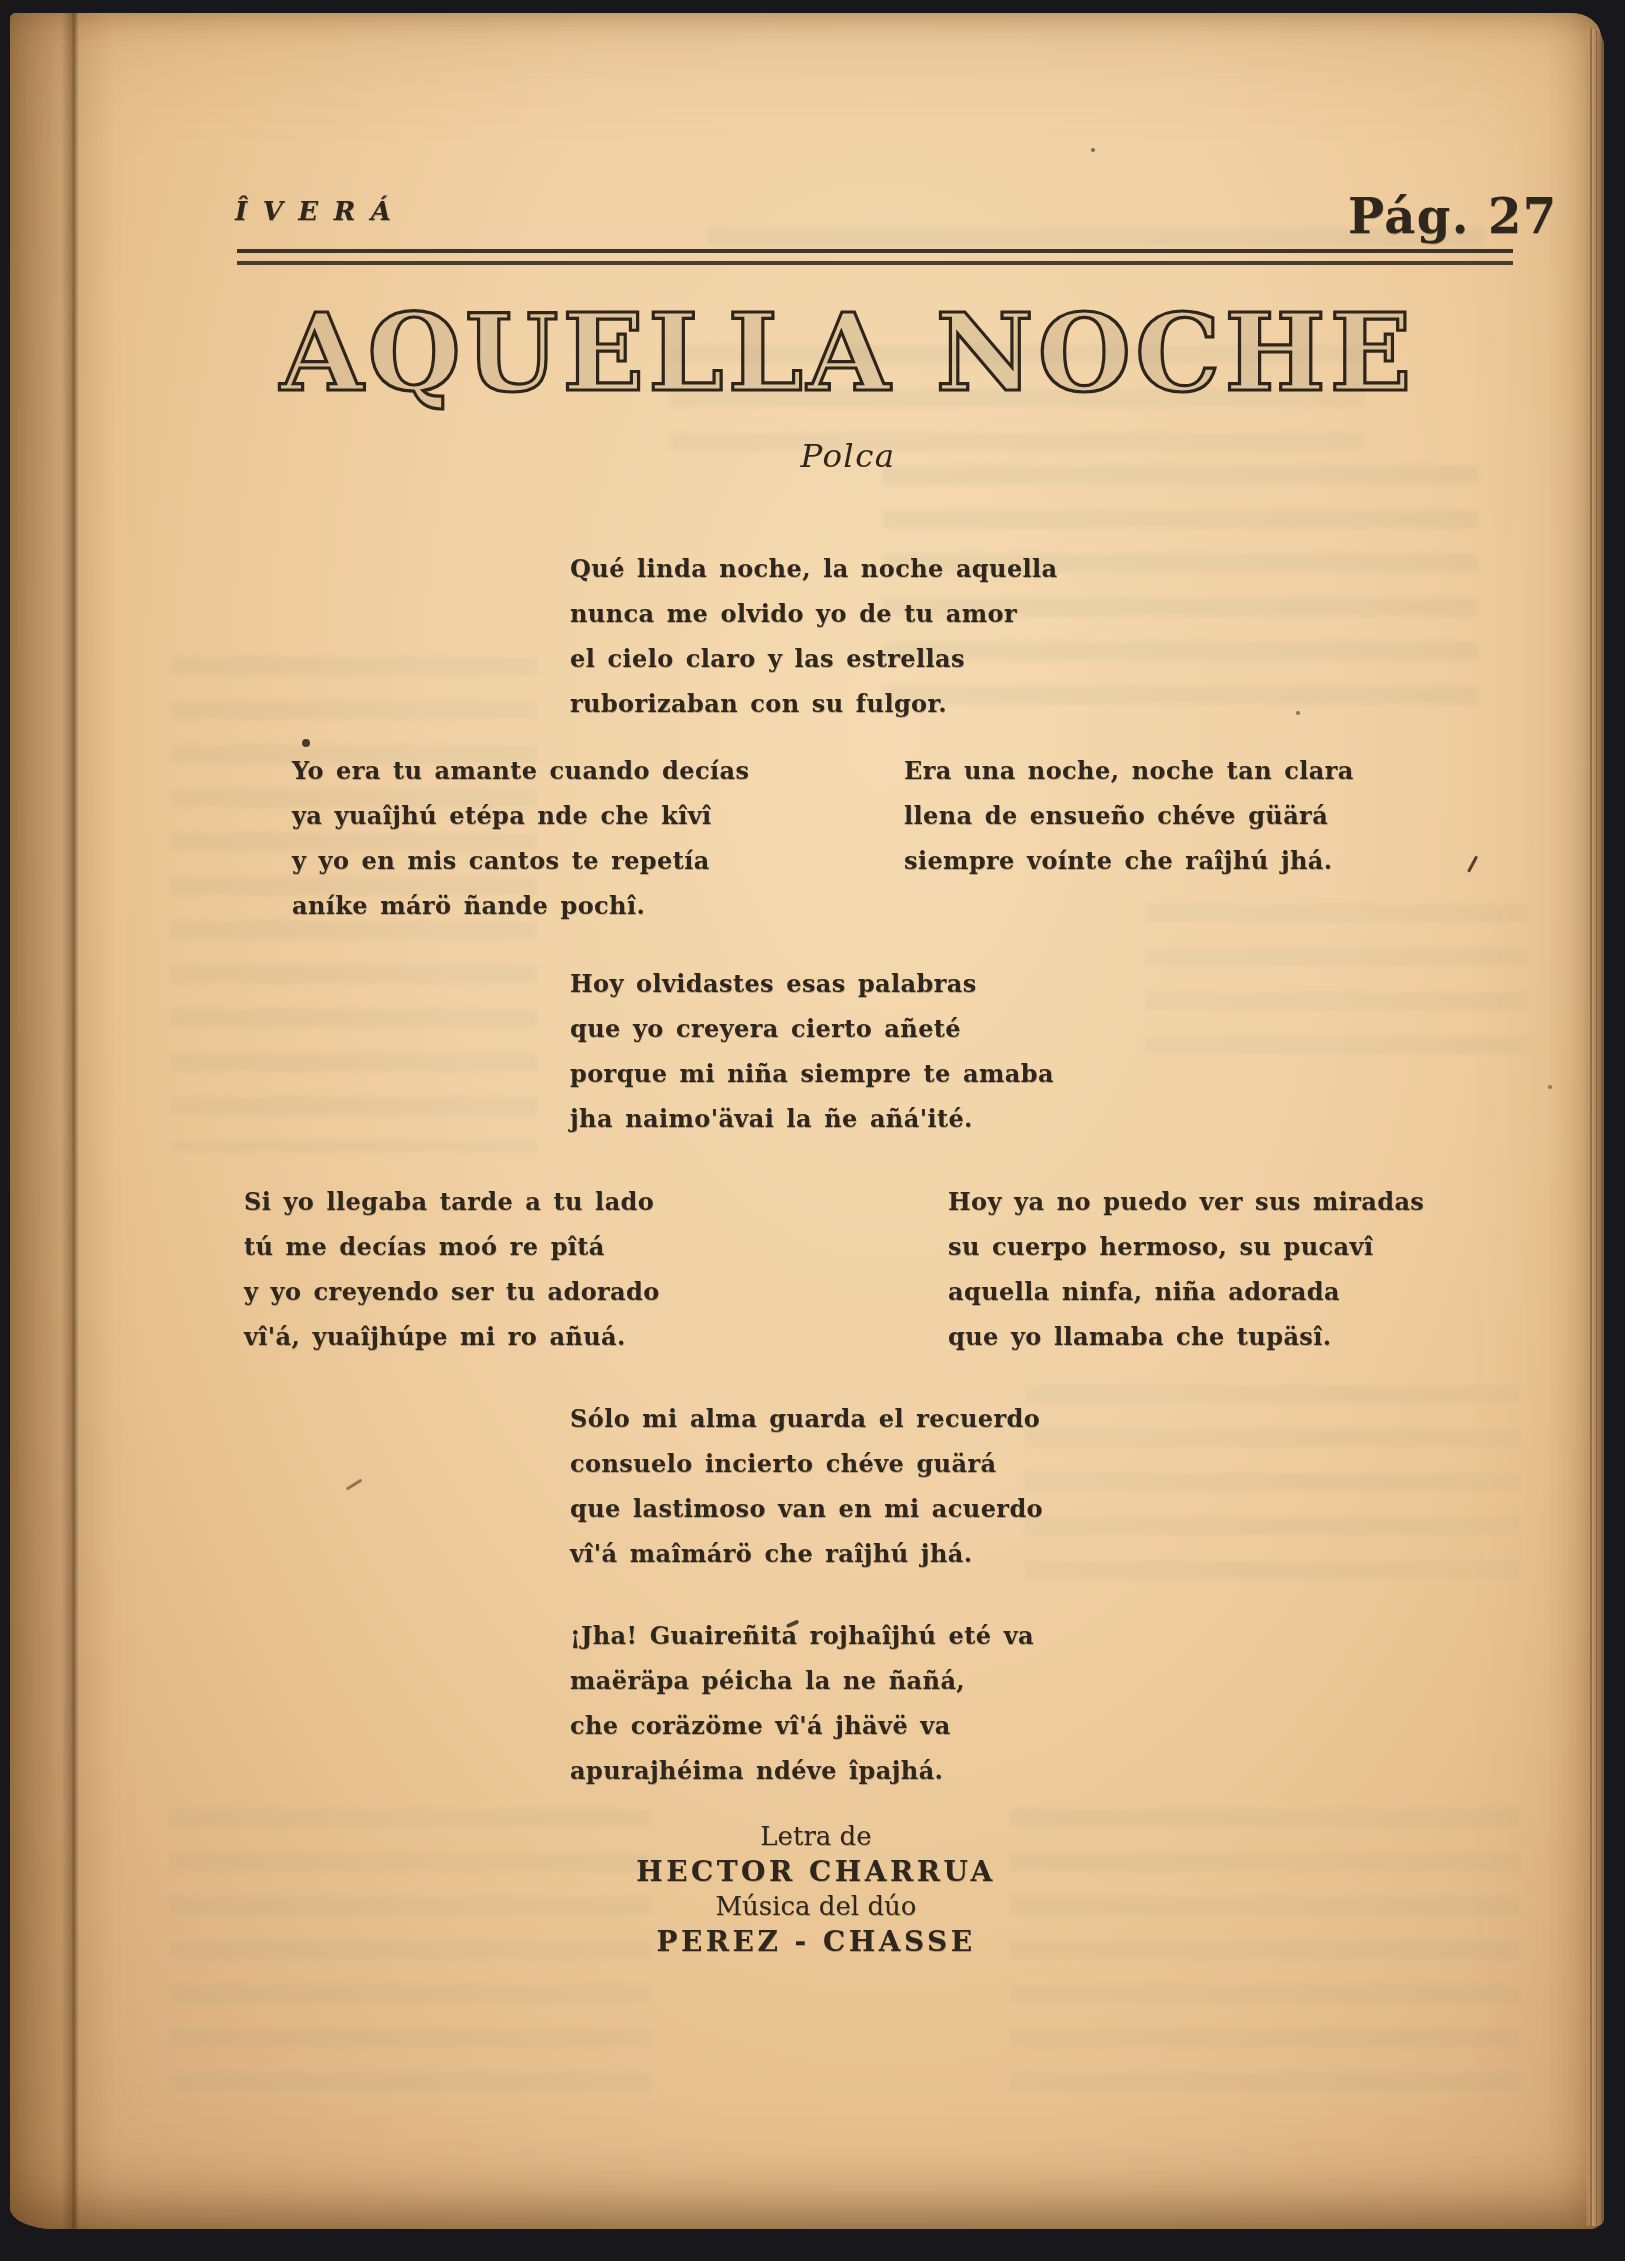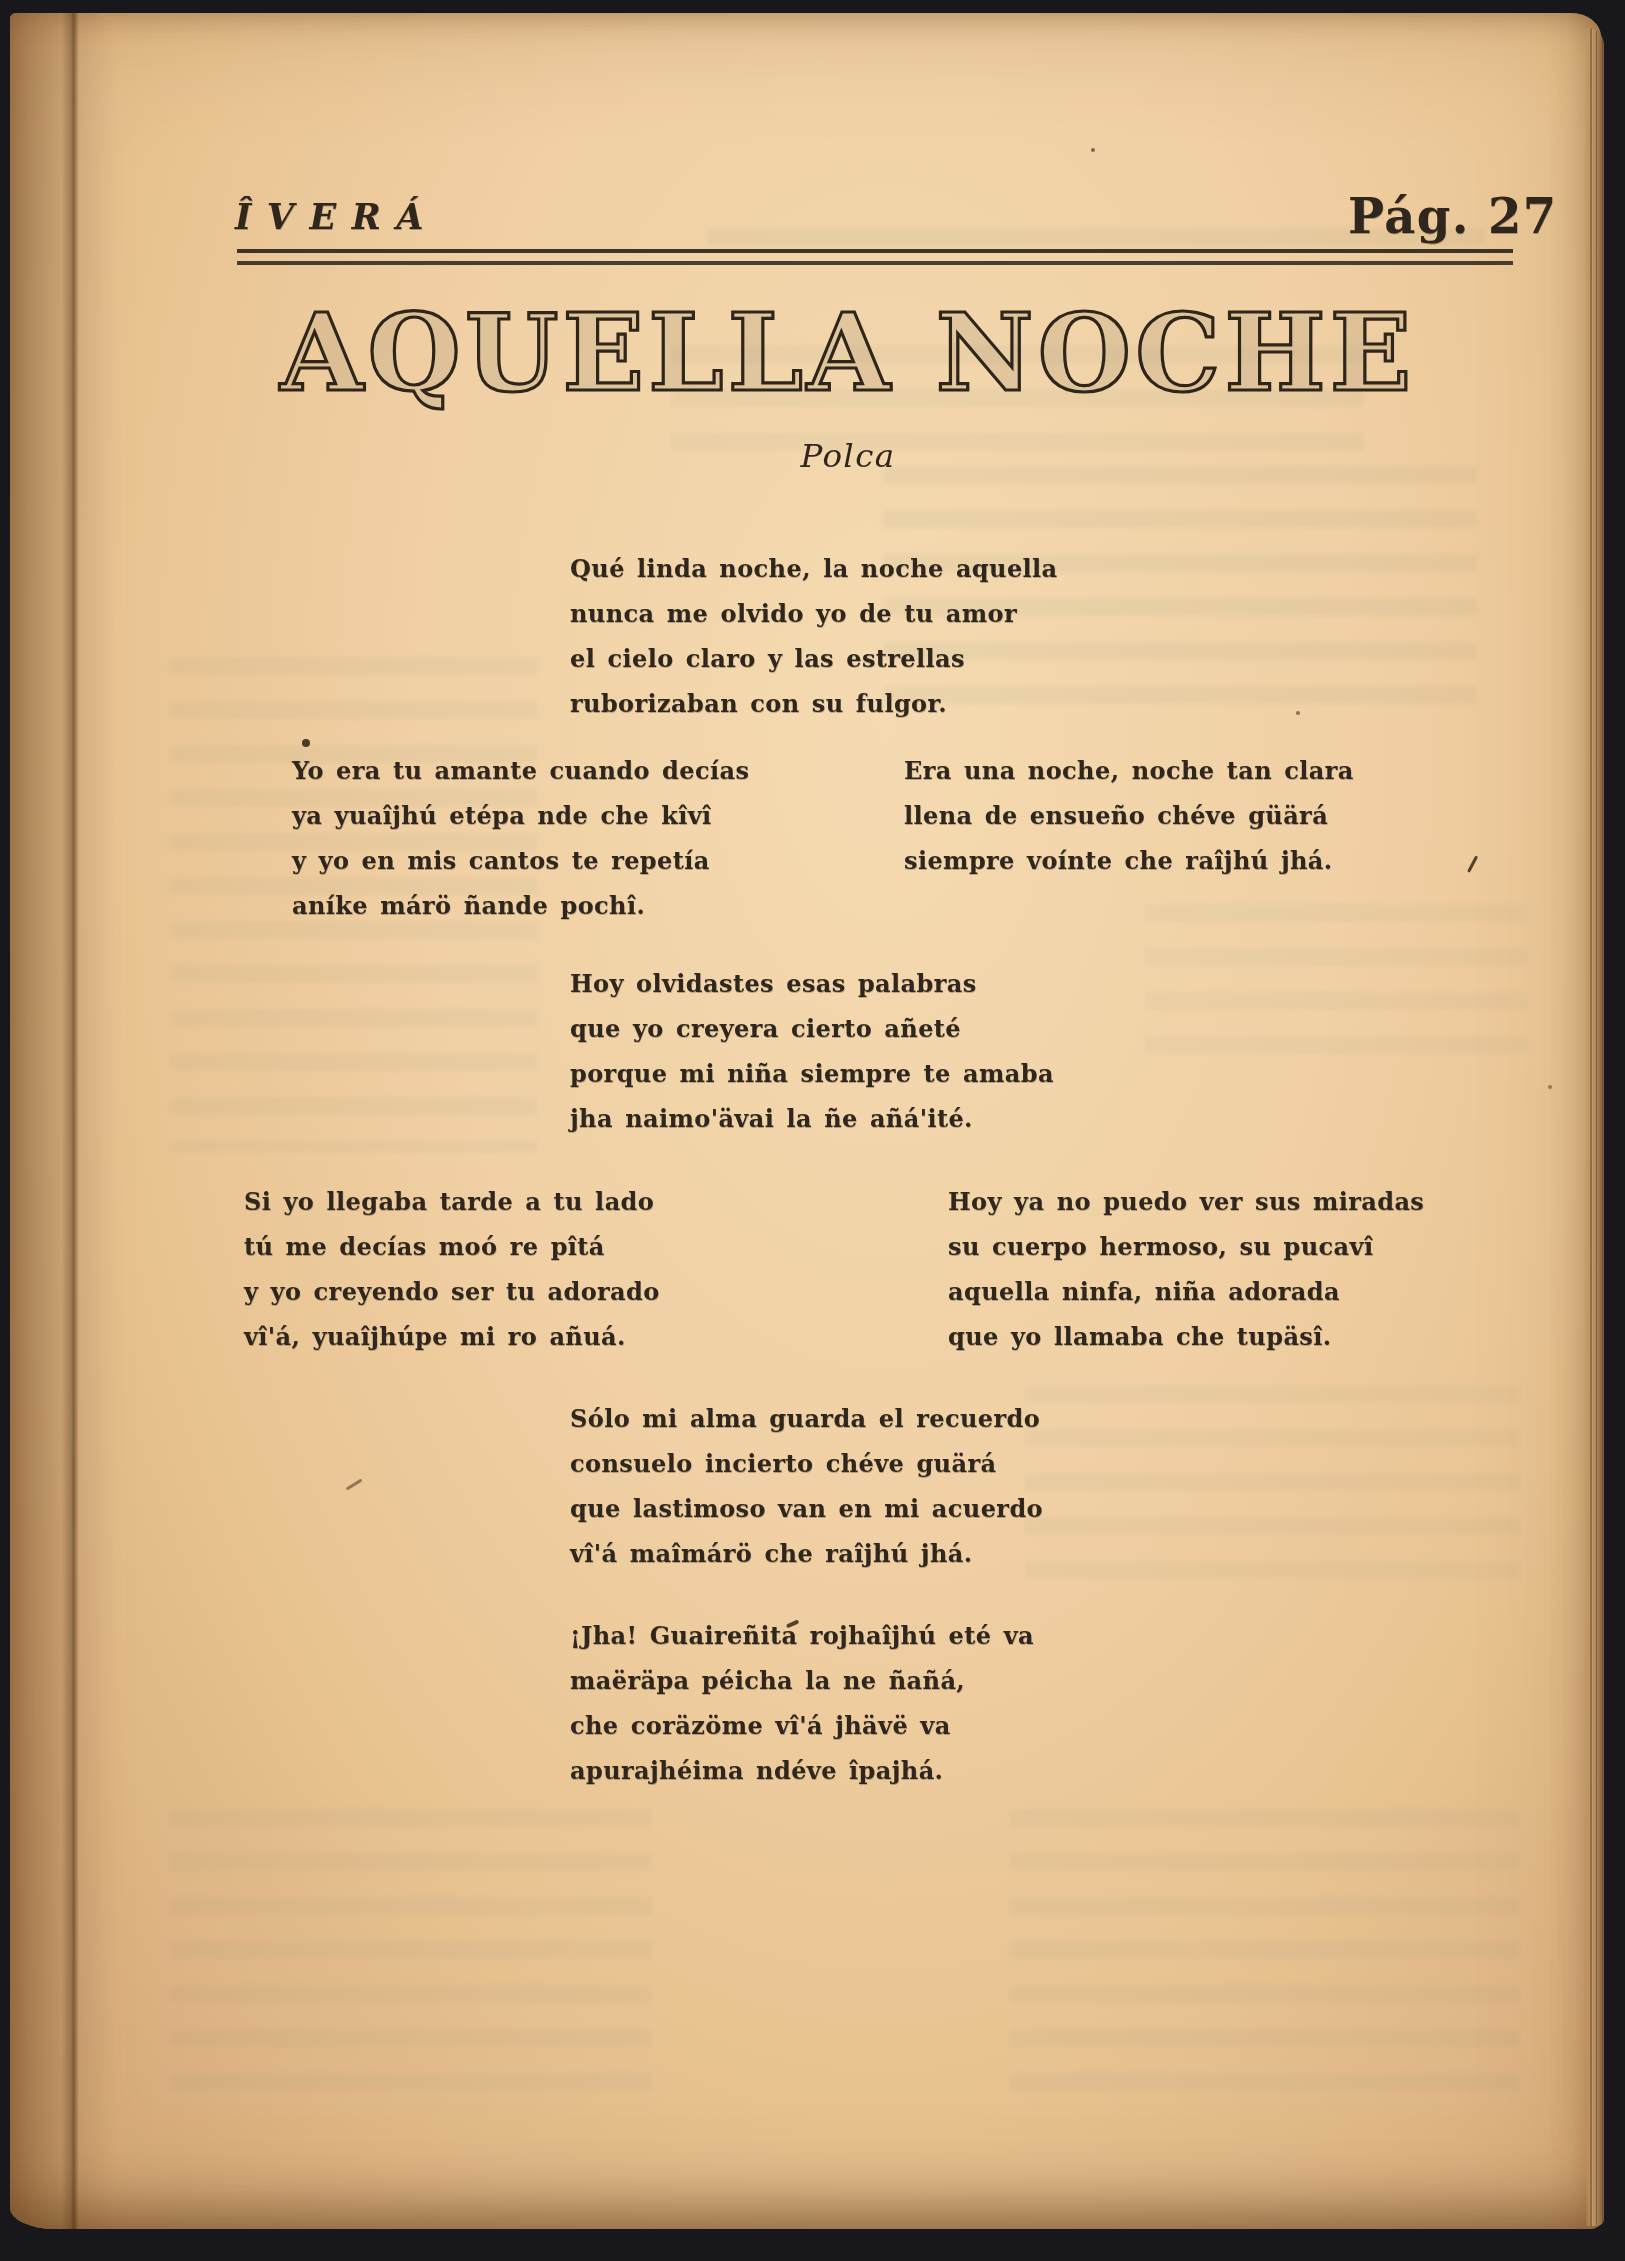--- a/index.html
+++ b/index.html
@@ -53,21 +53,21 @@
     transform:scaleX(-1);
   }
   
   .speck{position:absolute;background:#4a3односa;}
   .speck{position:absolute;background:#4a3a28;border-radius:50%;}
   .slash{position:absolute;background:#52422c;border-radius:2.1px;}
   
   #content{position:absolute;inset:0;color:var(--ink);}
   .magazine-name{
     position:absolute;left:235px;top:196px;
-    font-style:italic;font-weight:700;font-size:35px;letter-spacing:15.5px;
+    font-style:italic;font-weight:700;font-size:26px;letter-spacing:15.5px;
     text-shadow:0.4px 0.6px 0 rgba(47,39,29,.35);
   }
   .page-number{
     position:absolute;left:1348px;top:188px;
     font-weight:700;font-size:48px;letter-spacing:1.4px;
     text-shadow:0.4px 0.6px 0 rgba(47,39,29,.35);
   }
   .double-rule{
     position:absolute;left:237px;top:249px;width:1276px;height:16.3px;
     border-top:4.2px solid rgba(43,37,29,.90);
@@ -182,15 +182,21 @@
     <div class="line">vî'á maîmárö che raîjhú jhá.</div>
   </div>
 
   <div class="stanza" style="left:570px;top:1613px;">
     <div class="line">¡Jha! Guaireñita rojhaîjhú eté va</div>
     <div class="line">maëräpa péicha la ne ñañá,</div>
     <div class="line">che coräzöme vî'á jhävë va</div>
     <div class="line">apurajhéima ndéve îpajhá.</div>
   </div>
 
+  <div class="credits">
+    <div class="credit-line credit-small">Letra de</div>
+    <div class="credit-line credit-name">HECTOR CHARRUA</div>
+    <div class="credit-line credit-small">Música del dúo</div>
+    <div class="credit-line credit-name">PEREZ - CHASSE</div>
+  </div>
 
 </div>
 
 
 </body></html>

